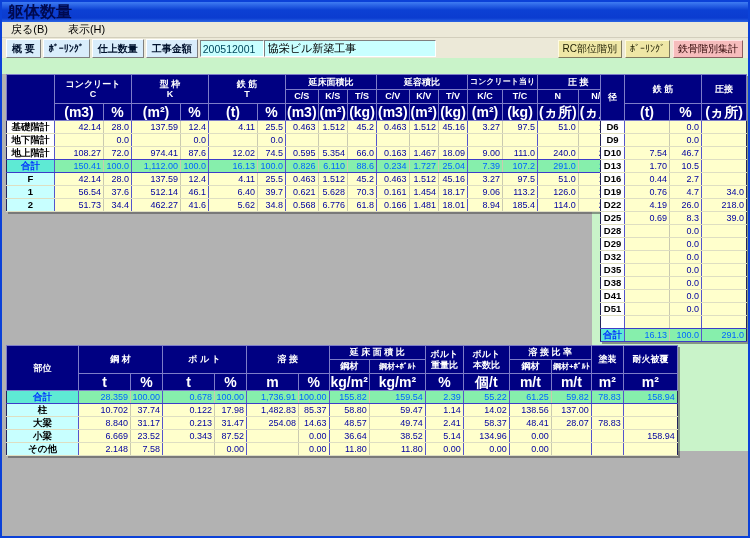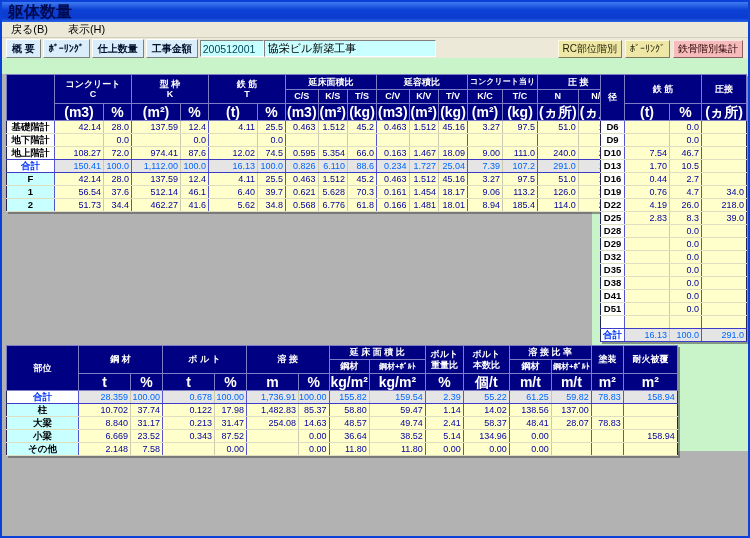--- a/index.html
+++ b/index.html
@@ -49,22 +49,22 @@
   .grid th.uth{font-size:14px;}
   .grid th.th-sm{font-size:8px;}
   .grid td{height:12px;line-height:12px;font-size:9px;padding:0 2px 0 0;
     border-left:1px solid #cacab0;border-bottom:1px solid #dedec2;
     overflow:hidden;white-space:nowrap;}
   td.num{color:#0000a0;text-align:right;background:#ffffcc;}
   td.gb{border-left:1px solid #5555cc;}
   td.rowlabel{background:#ffffff;color:#000;font-weight:bold;text-align:center;
     border-left:none;padding:0;font-size:9.5px;}
   tr.row-floor td.rowlabel{background:#c8ffff;}
-  tr.row-total td{background:#e5e5e5;color:#0066ff;border-bottom:1px solid #3c3cc8;}
-  tr.row-total td.rowlabel{color:#0033ff;background:#ffffff;}
+  tr.row-total td{background:#86efac;color:#0066ff;border-bottom:1px solid #3c3cc8;}
+  tr.row-total td.rowlabel{color:#0033ff;background:#5eead4;}
   tr.pre-total td{border-bottom:1px solid #3c3cc8;}
   #rc-table{left:4px;top:16px;}
   #dia-table{left:598px;top:16px;}
   #steel-table{left:4px;top:287px;}
 </style>
 </head>
 <body>
 
 <div class="window">
 
@@ -350,21 +350,21 @@
             <td class="num gb">34.0</td>
           </tr>
           <tr class="row-sum">
             <td class="rowlabel">D22</td>
             <td class="num gb">4.19</td>
             <td class="num">26.0</td>
             <td class="num gb">218.0</td>
           </tr>
           <tr class="row-sum">
             <td class="rowlabel">D25</td>
-            <td class="num gb">2.83</td>
+            <td class="num gb">0.69</td>
             <td class="num">8.3</td>
             <td class="num gb">39.0</td>
           </tr>
           <tr class="row-sum">
             <td class="rowlabel">D28</td>
             <td class="num gb"></td>
             <td class="num">0.0</td>
             <td class="num gb"></td>
           </tr>
           <tr class="row-sum">

